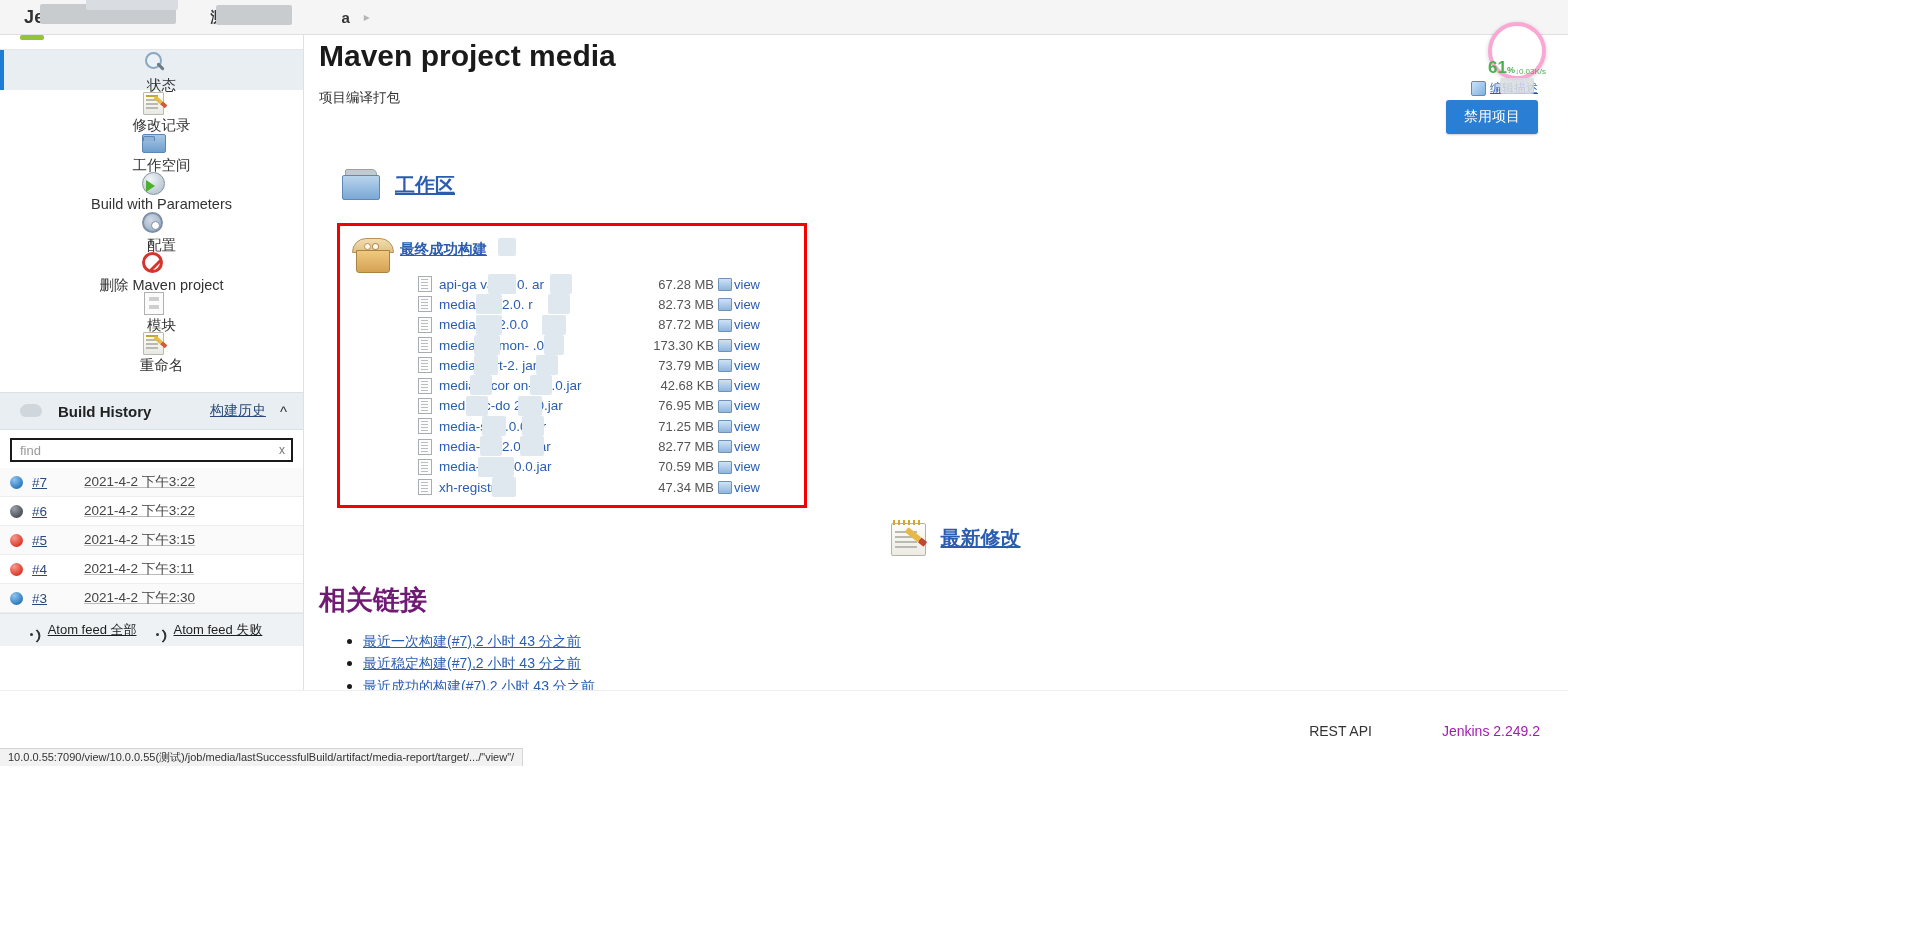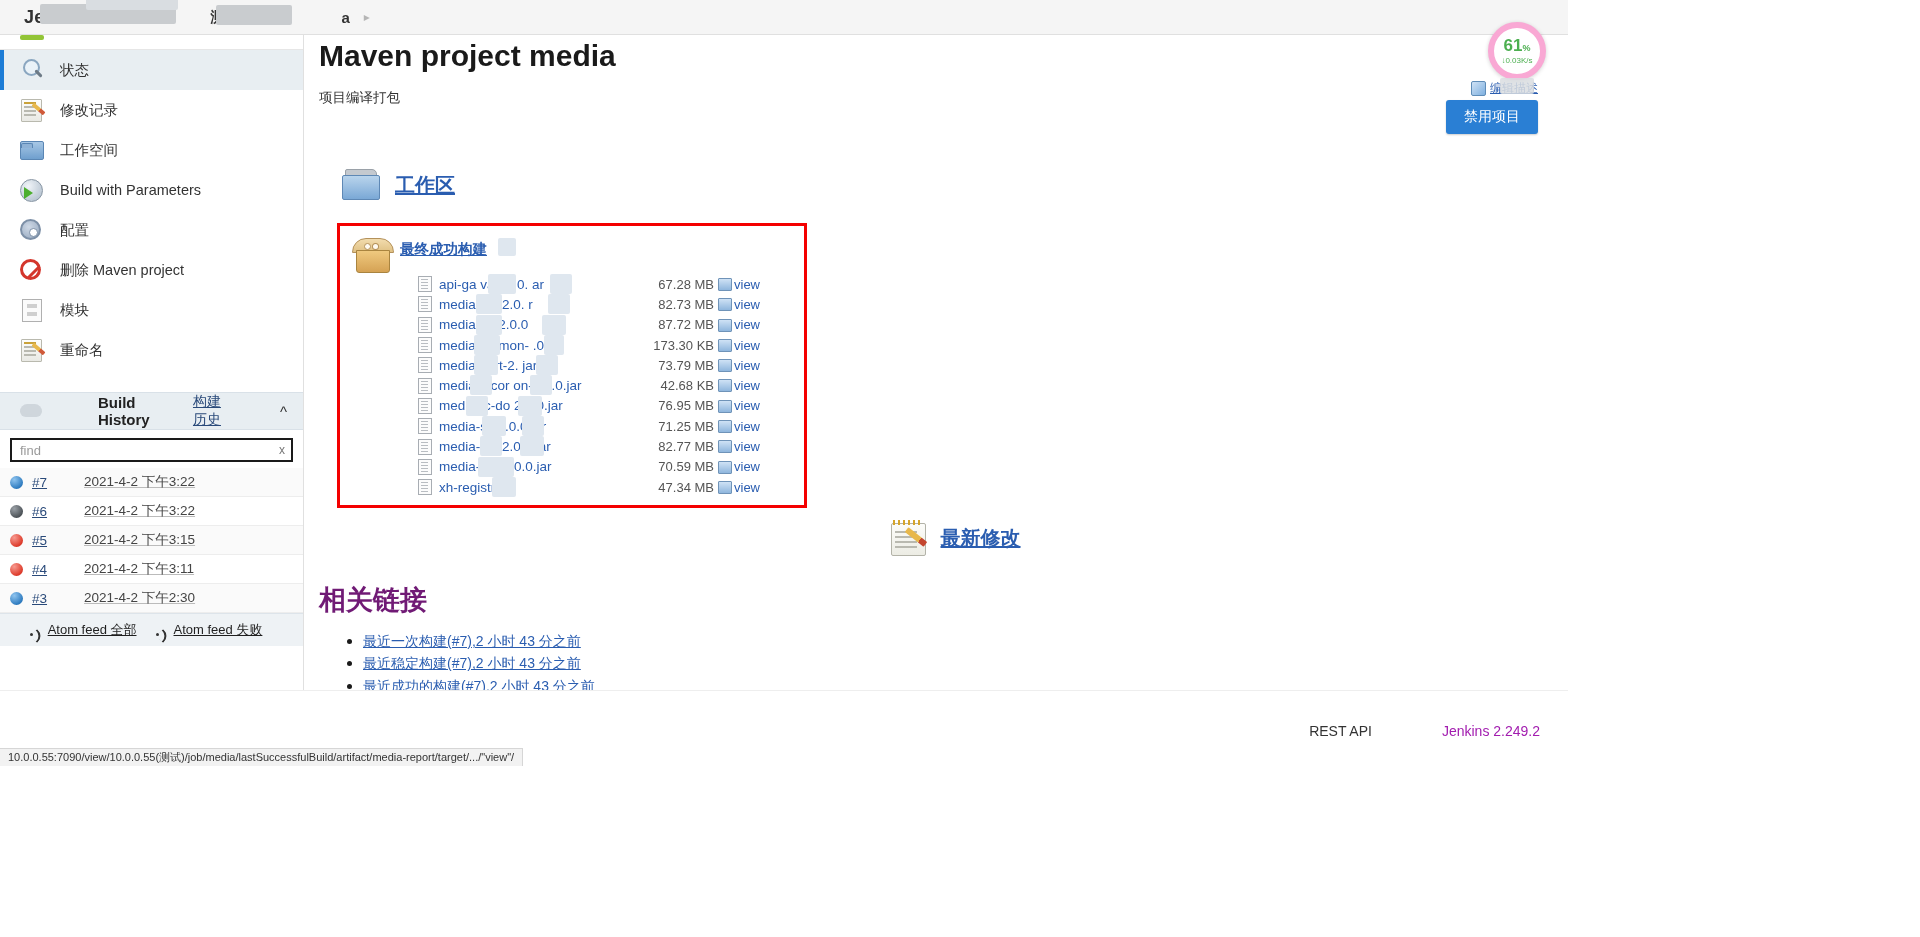--- a/index.html
+++ b/index.html
@@ -95,20 +95,21 @@
     margin: 0;
   }
   .nav-item {
     display: flex;
     align-items: center;
     height: 40px;
     padding-left: 20px;
     box-sizing: border-box;
     cursor: pointer;
     position: relative;
+    flex-direction: column;
   }
   .nav-item.active {
     background: #e8eef2;
     border-left: 4px solid #1c7cd6;
     padding-left: 16px;
   }
   .nav-icon {
     width: 26px;
     height: 26px;
     margin-right: 14px;
@@ -264,21 +265,20 @@
   
   .bh-header {
     display: flex;
     align-items: center;
     height: 38px;
     background: #e8eef2;
     border-top: 1px solid #d9e1e8;
     border-bottom: 1px solid #d9e1e8;
     padding-left: 20px;
     box-sizing: border-box;
-    gap: 40px;
   }
   .bh-title {
     font-size: 15px;
     font-weight: bold;
     color: #222;
     margin-left: 12px;
   }
   .bh-link {
     margin-left: auto;
     margin-right: 14px;
@@ -690,25 +690,25 @@
     font-family: "Liberation Sans", sans-serif;
   }
 
   
   .speed-badge {
     position: absolute;
     right: 22px; top: 22px;
     width: 58px; height: 58px;
     border-radius: 50%;
     background: #ffffff;
-    border: 6px solid #f9a8d4;
-    box-sizing: border-box;
-    display: flex;
-    flex-direction: column;
-    align-items: center;
+    border: 4px solid #f9a8d4;
+    box-sizing: border-box;
+    display: flex;
+    flex-direction: row;
+    align-items: flex-end;
     justify-content: center;
     box-shadow: 0 1px 4px rgba(0,0,0,.18);
   }
   .speed-badge .pct {
     font-size: 17px;
     font-weight: bold;
     color: #4caf50;
     line-height: 1;
   }
   .speed-badge .pct small { font-size: 9px; }

